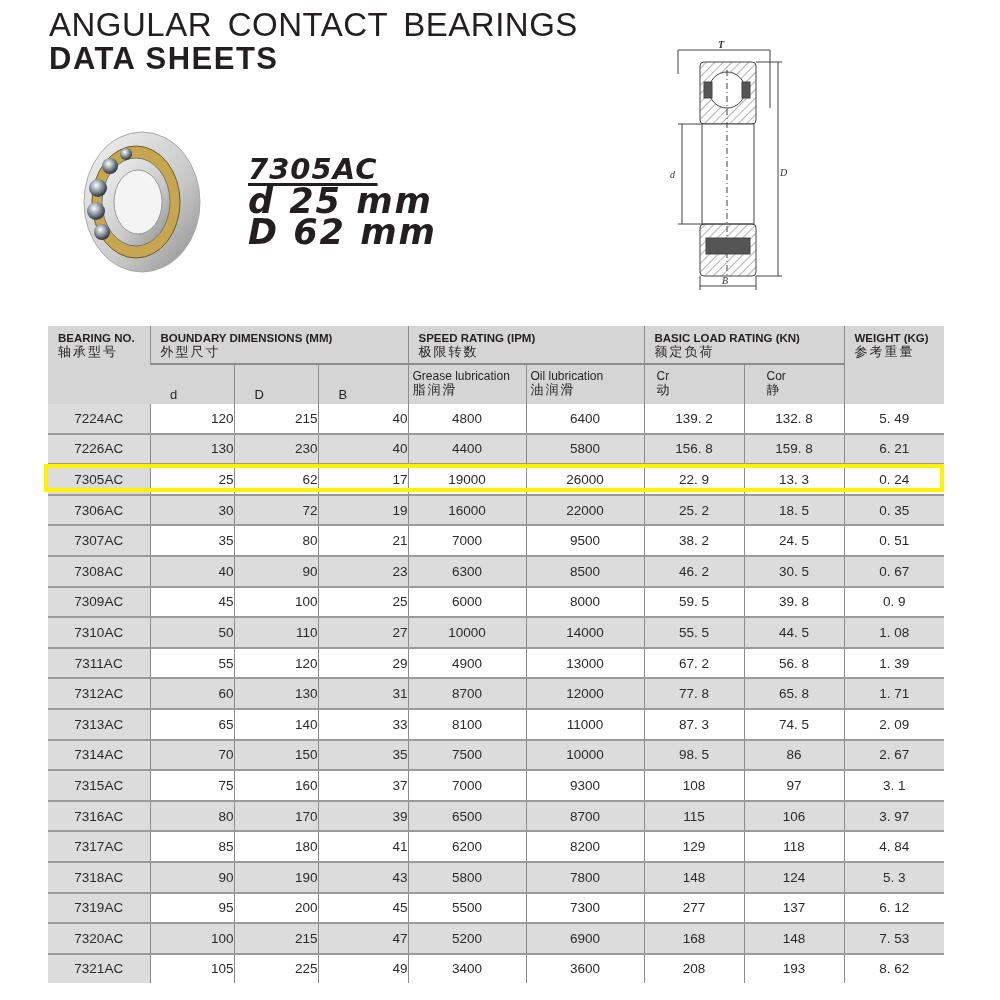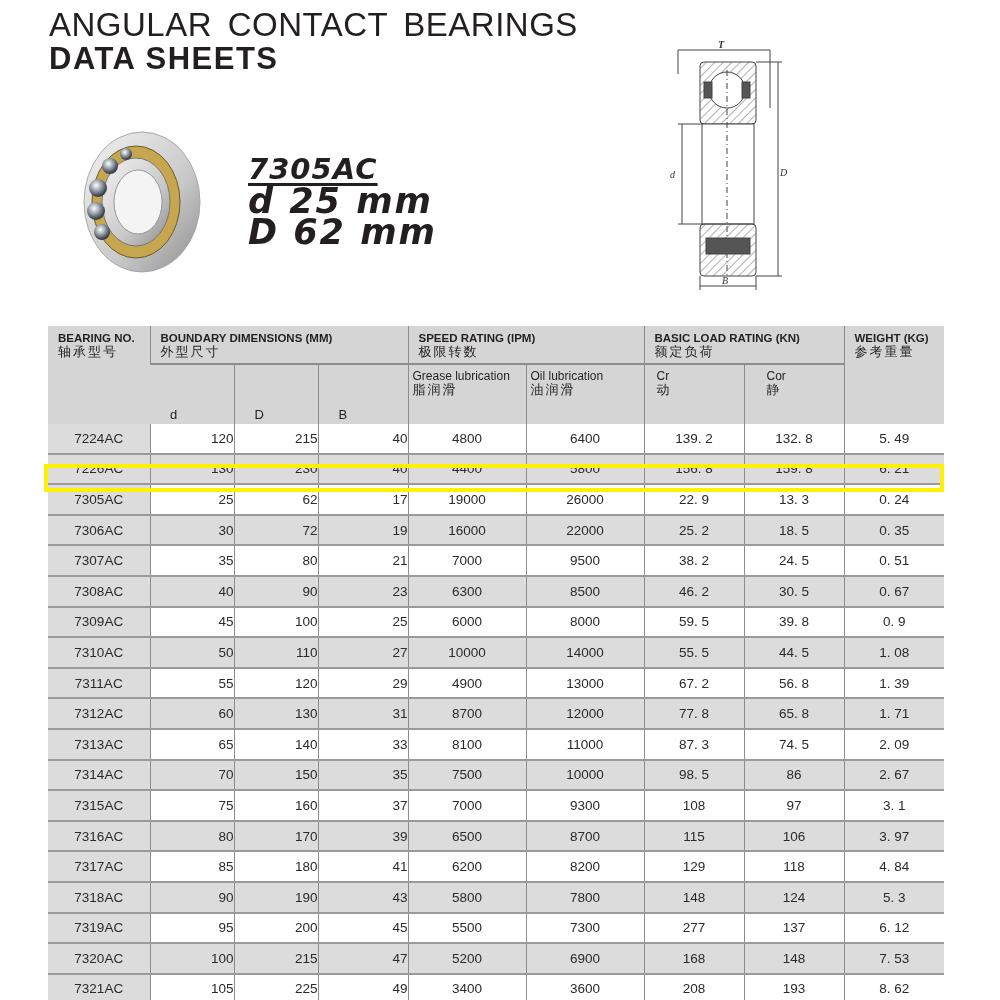--- a/index.html
+++ b/index.html
@@ -14,21 +14,21 @@
 
   table.sheet { position: absolute; left: 48px; top: 326px; border-collapse: collapse; table-layout: fixed; font-size: 13px; }
   table.sheet th, table.sheet td { border-left: 1.5px solid #8c8c8c; padding: 0; }
   table.sheet th:first-child, table.sheet td:first-child { border-left: none; }
   table.sheet thead th { background: #d5d5d5; font-weight: normal; text-align: left; vertical-align: top; }
   .hd-en { font-weight: bold; font-size: 11.5px; display: block; line-height: 13px; }
   .hd-cn { font-size: 13px; display: block; line-height: 14px; letter-spacing: 2px; }
   .hd-sub { font-size: 12px; display: block; line-height: 13px; }
   tr.h1 th { height: 38px; padding: 6px 5px 0 10px; box-sizing: border-box; border-bottom: 2px solid #8c8c8c; }
   tr.h1 th.rowspan { border-bottom: none; }
-  tr.h2 th { height: 60px; padding: 5px 4px 0 4px; box-sizing: border-box; margin-top: 46px; }
+  tr.h2 th { height: 40px; padding: 5px 4px 0 4px; box-sizing: border-box; margin-top: 46px; }
   tr.h2 th.dim-col { vertical-align: bottom; padding: 0 0 2px 20px; font-size: 13px; }
   tbody td { height: 28.6px; text-align: center; border-top: 2px solid #9a9a9a; font-size: 13.5px; color: #2a2a2a; }
   tbody tr:first-child td { border-top: none; }
   tbody td.left { text-align: right; }
   tbody tr:nth-child(odd) td { background: #ffffff; }
   tbody tr:nth-child(even) td { background: #dcdcdc; }
   tbody td.model-cell { background: #dcdcdc !important; }
   .highlight { position: absolute; left: 44px; top: 464px; width: 900px; height: 28px; border: 4px solid #fff200; box-sizing: border-box; pointer-events: none; }
 </style>
 </head>

